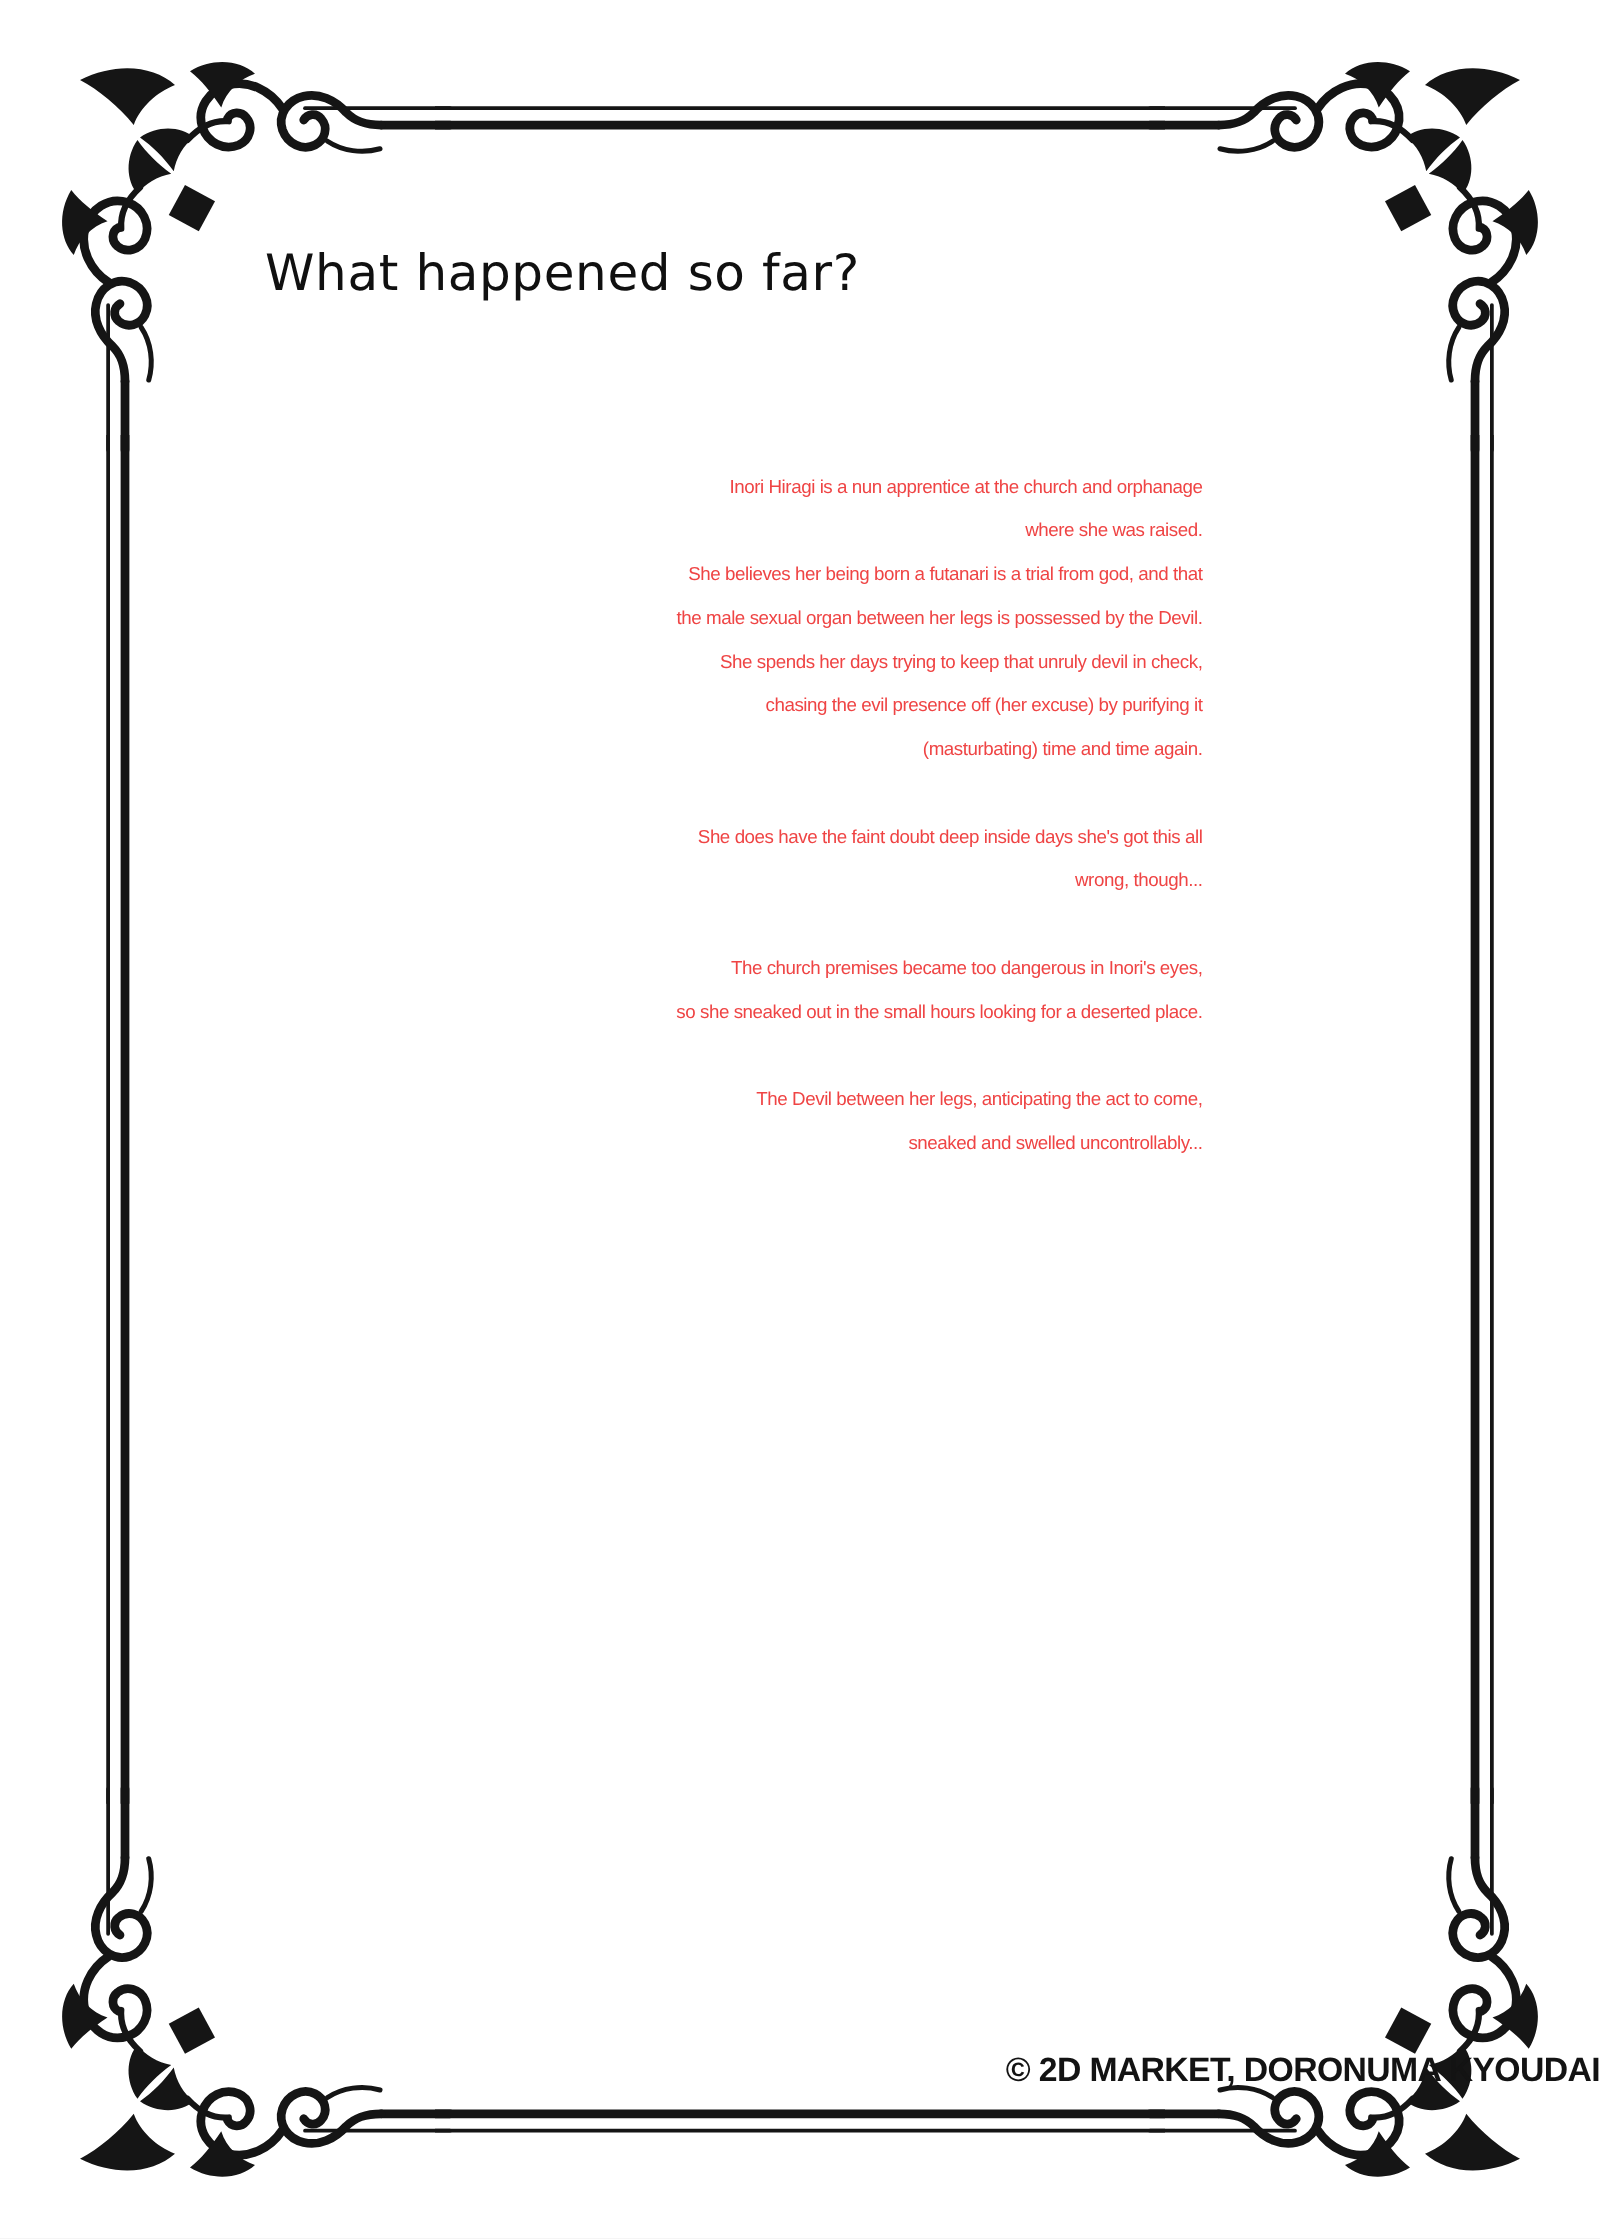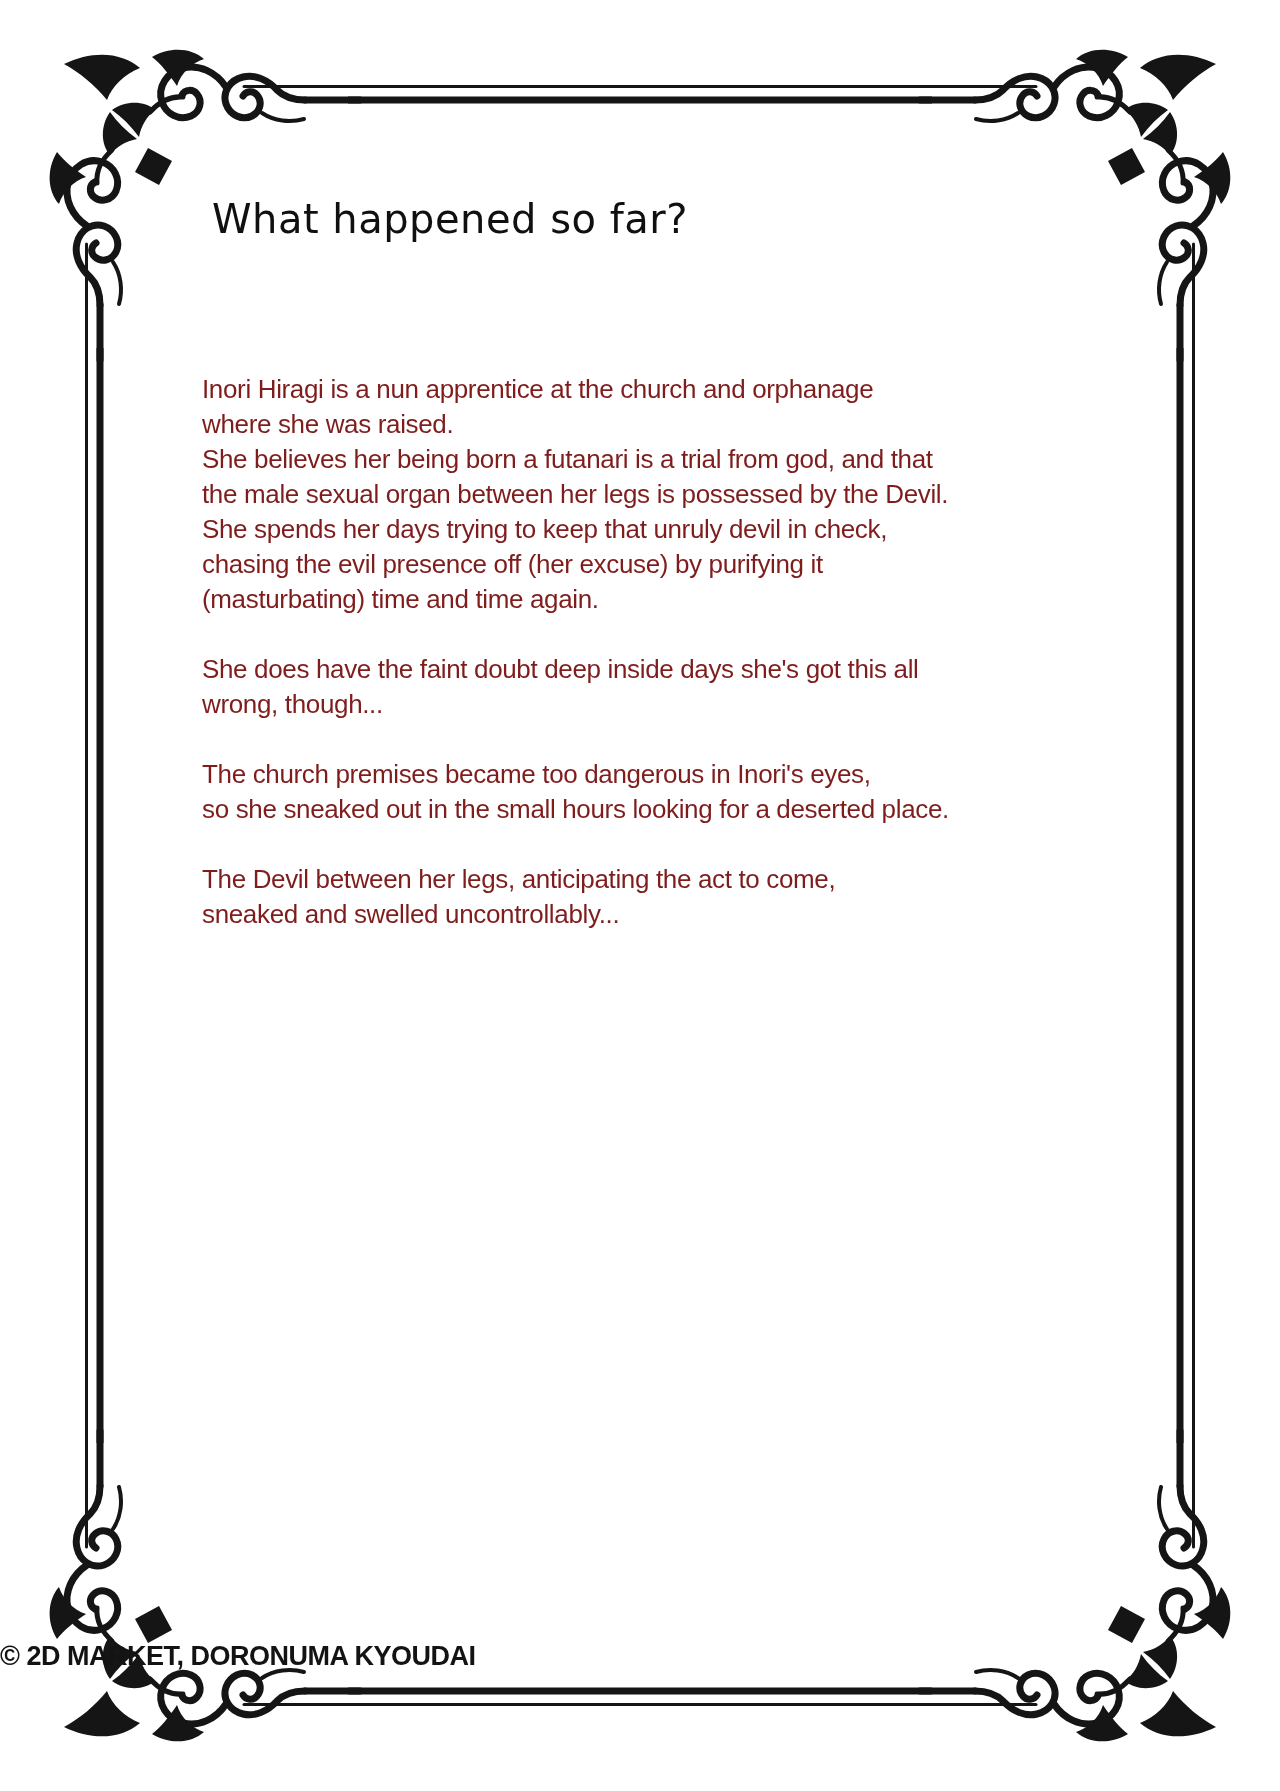--- a/index.html
+++ b/index.html
@@ -22,31 +22,32 @@
     color:#101010;
     white-space:nowrap;
   }
   .story{
     position:absolute;
     left:202px;top:372px;
     width:760px;
   }
   .story p{
     margin:0 0 35px 0;
-    font-size:26px;
+    font-size:15px;
     line-height:35px;
     letter-spacing:-0.35px;
     white-space:pre-line;
-    color:#7f1d1d;
+    color:#ef4444;
+    text-align:right;
   }
   .copyright{
     position:absolute;
     left:0;top:1641px;
     width:1280px;
-    text-align:left;
+    text-align:right;
     font-size:27px;
     font-weight:bold;
     letter-spacing:-0.5px;
     color:#131313;
     white-space:nowrap;
   }
 </style>
 </head>
 <body>
 

